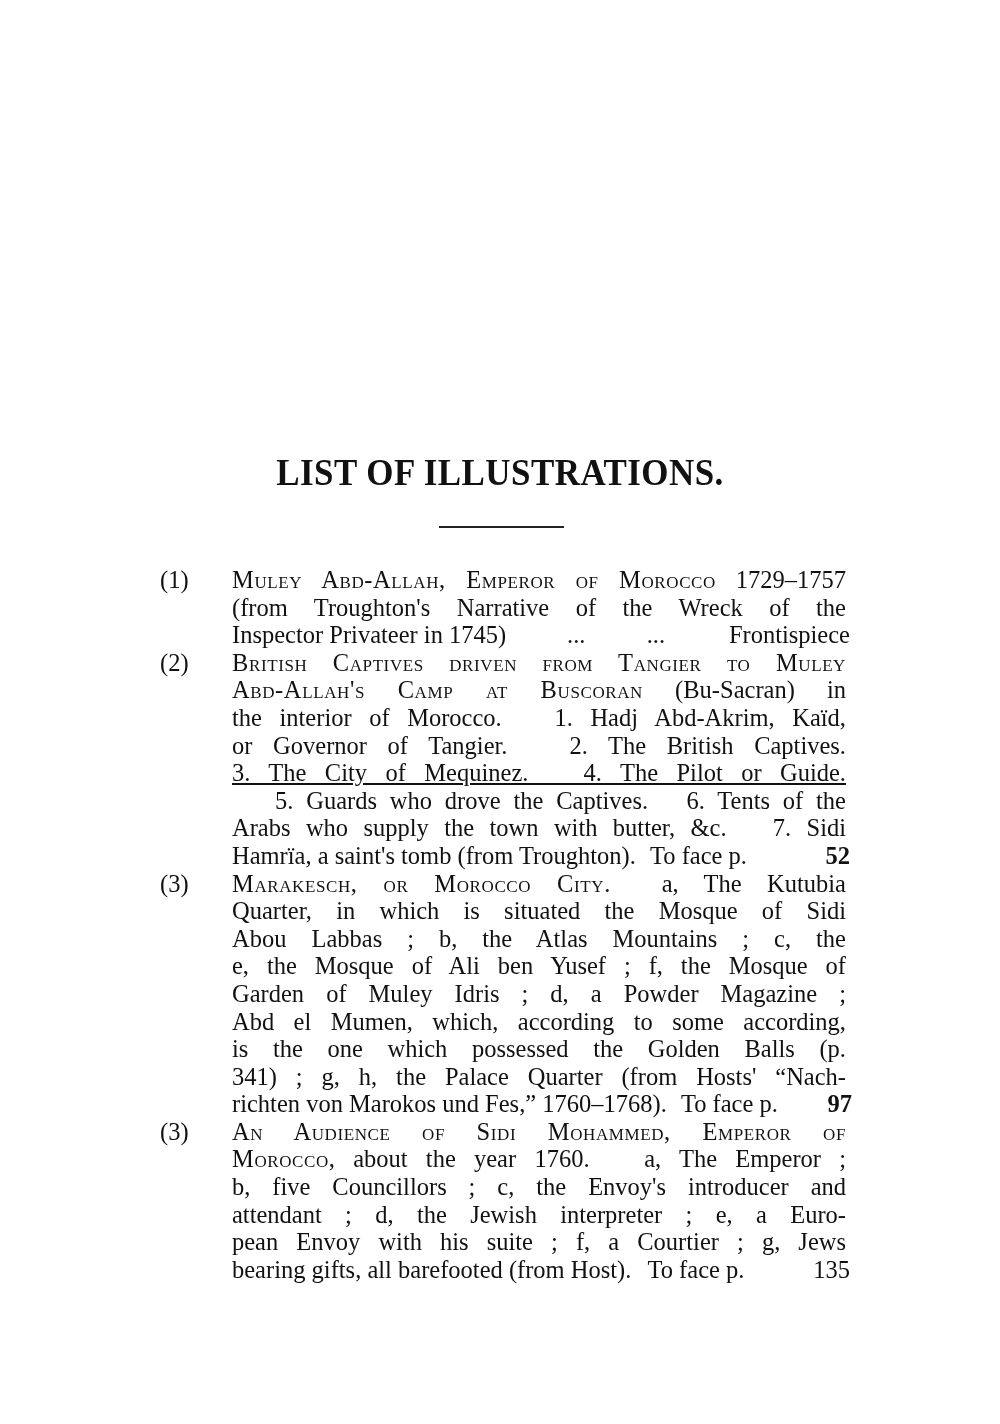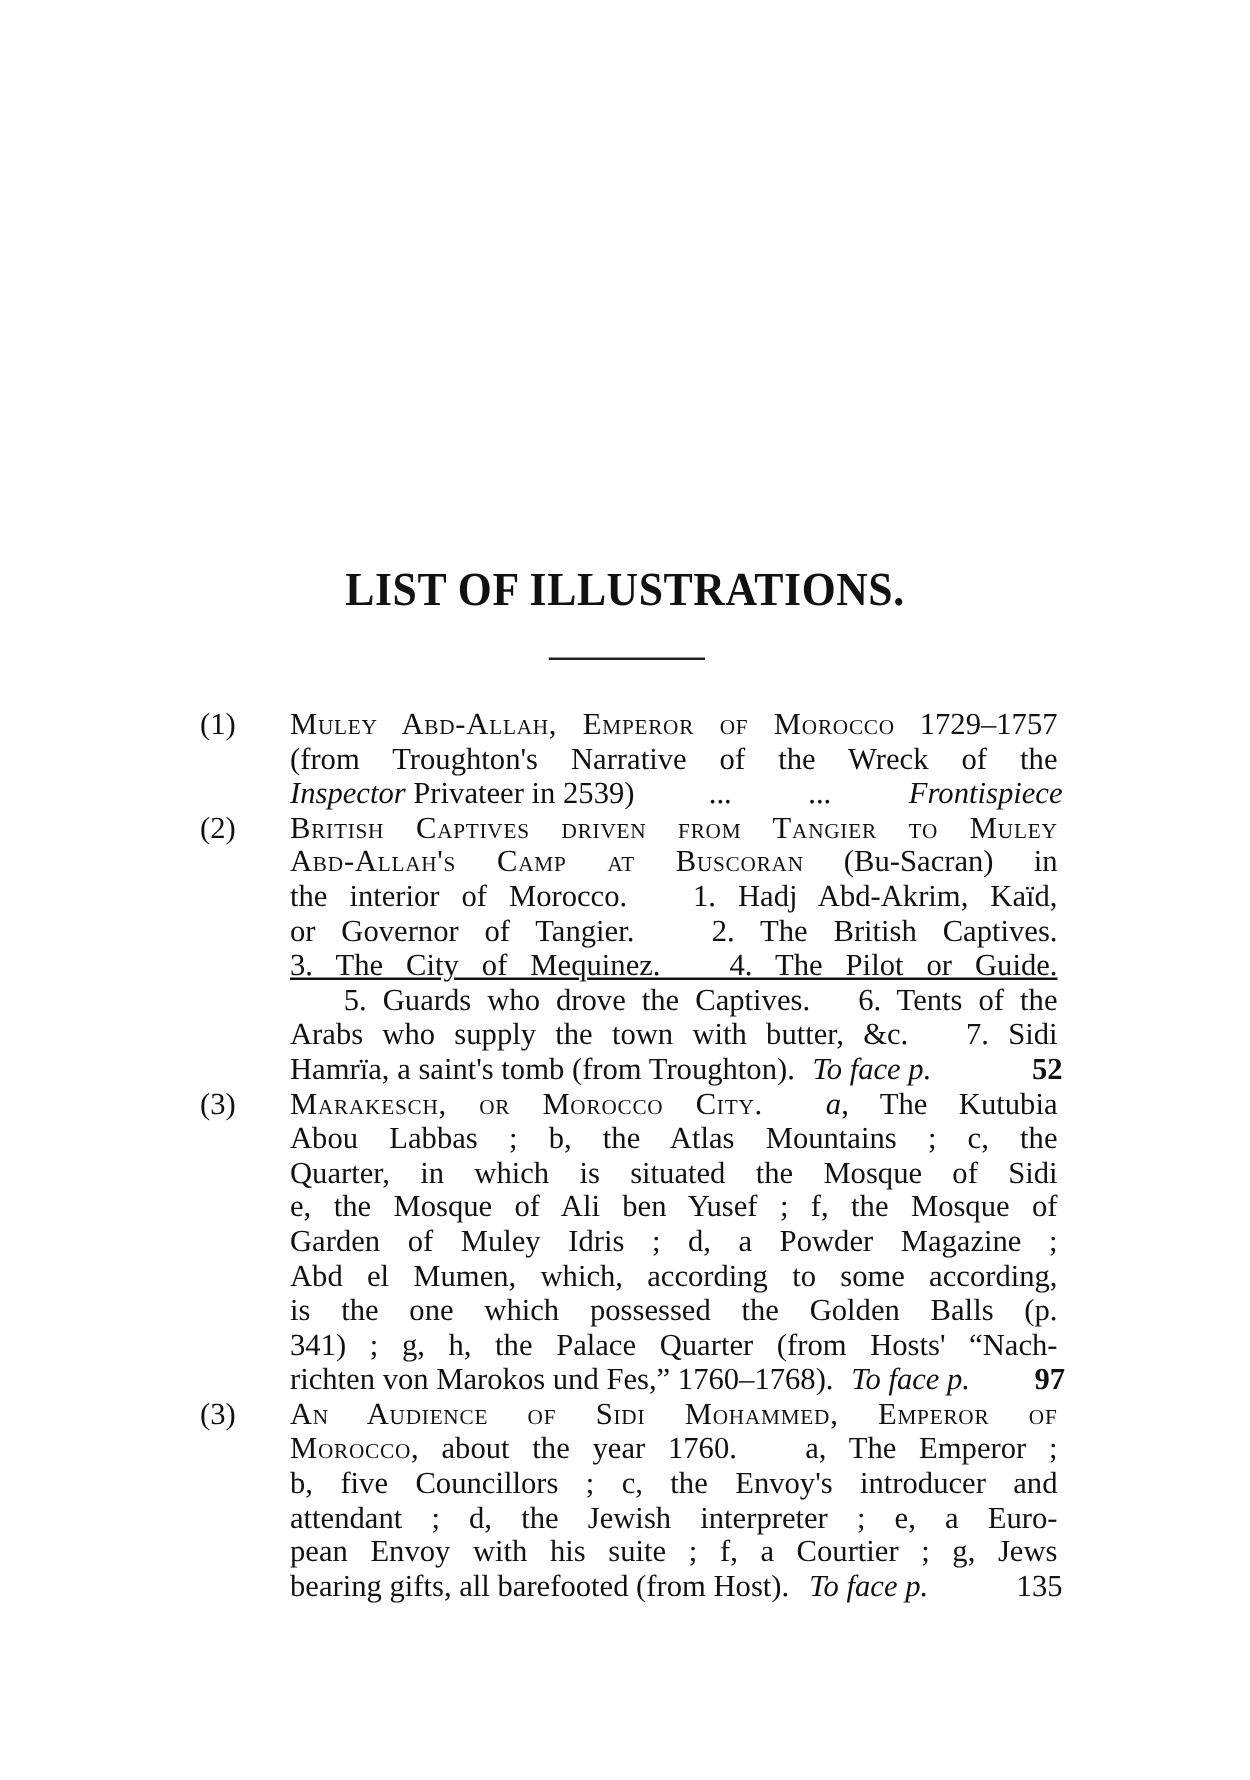--- a/index.html
+++ b/index.html
@@ -9,56 +9,56 @@
            font-family: "Liberation Serif", serif; font-weight: bold; font-size: 38px;
            letter-spacing: 0.5px; transform: scaleX(0.92); }
   .rule { position: absolute; top: 526px; left: 439px; width: 125px; height: 2px; background: #222; }
   .list { position: absolute; top: 566px; left: 160px; width: 686px;
           font-family: "Liberation Serif", serif; font-size: 24.5px; line-height: 27.6px; }
   .entry { position: relative; padding-left: 72px; }
   .num { position: absolute; left: 0; top: 0; }
   .line { display: block; white-space: nowrap; text-align: justify; text-align-last: justify; }
   .line.last-left { text-align-last: left; }
   .sc { font-variant: small-caps; letter-spacing: 0.6px; }
-  .it { font-style: italic; }
+  .it { }
   .page { position: absolute; right: 0; }
   .lead { position: absolute; }
 </style>
 </head>
 <body>
 
 <div class="title">LIST OF ILLUSTRATIONS.</div>
 <div class="rule"></div>
 
 <div class="list">
 
   <div class="entry">
     <span class="num">(1)</span>
     <span class="line"><span class="sc">Muley Abd-Allah, Emperor of Morocco</span><span> 1729–1757</span></span>
     <span class="line">(from Troughton's Narrative of the Wreck of the</span>
-    <span class="line last-left" style="position:relative;"><span class="it">Inspector</span><span> Privateer in 2539)</span><span class="lead" style="left:335px;white-space:pre;">...          ...</span><span class="page it" style="right:-4px;">Frontispiece</span></span>
+    <span class="line last-left" style="position:relative;"><span class="it">Inspector</span><span> Privateer in 1745)</span><span class="lead" style="left:335px;white-space:pre;">...          ...</span><span class="page it" style="right:-4px;">Frontispiece</span></span>
   </div>
 
   <div class="entry">
     <span class="num">(2)</span>
     <span class="line sc">British Captives driven from Tangier to Muley</span>
     <span class="line"><span class="sc">Abd-Allah's Camp at Buscoran</span><span> (Bu-Sacran) in</span></span>
     <span class="line" style="white-space:pre;">the interior of Morocco.   1. Hadj Abd-Akrim, Kaïd,</span>
     <span class="line" style="white-space:pre;">or Governor of Tangier.   2. The British Captives.</span>
     <span class="line" style="white-space:pre;text-decoration:underline;">3. The City of Mequinez.   4. The Pilot or Guide.</span>
     <span class="line" style="white-space:pre;margin-left:43px;">5. Guards who drove the Captives.   6. Tents of the</span>
     <span class="line" style="white-space:pre;">Arabs who supply the town with butter, &amp;c.   7. Sidi</span>
     <span class="line last-left" style="position:relative;"><span>Hamrïa, a saint's tomb (from Troughton).</span> <span class="it" style="margin-left:8px;">To face p.</span><span class="page" style="right:-4px;font-weight:bold;">52</span></span>
   </div>
 
   <div class="entry">
     <span class="num">(3)</span>
     <span class="line"><span class="sc">Marakesch, or Morocco City.</span>&nbsp;&nbsp;<span class="it">a</span><span>, The Kutubia</span></span>
+    <span class="line">Quarter, in which is situated the Mosque of Sidi</span>
     <span class="line">Abou Labbas ; b, the Atlas Mountains ; c, the</span>
-    <span class="line">Quarter, in which is situated the Mosque of Sidi</span>
     <span class="line">e, the Mosque of Ali ben Yusef ; f, the Mosque of</span>
     <span class="line">Garden of Muley Idris ; d, a Powder Magazine ;</span>
     <span class="line">Abd el Mumen, which, according to some according,</span>
     <span class="line">is the one which possessed the Golden Balls (p.</span>
     <span class="line">341) ; g, h, the Palace Quarter (from Hosts' “Nach-</span>
     <span class="line last-left" style="position:relative;"><span>richten von Marokos und Fes,” 1760–1768).</span> <span class="it" style="margin-left:8px;">To face p.</span><span class="page" style="right:-6px;font-weight:bold;">97</span></span>
   </div>
 
   <div class="entry">
     <span class="num">(3)</span>

